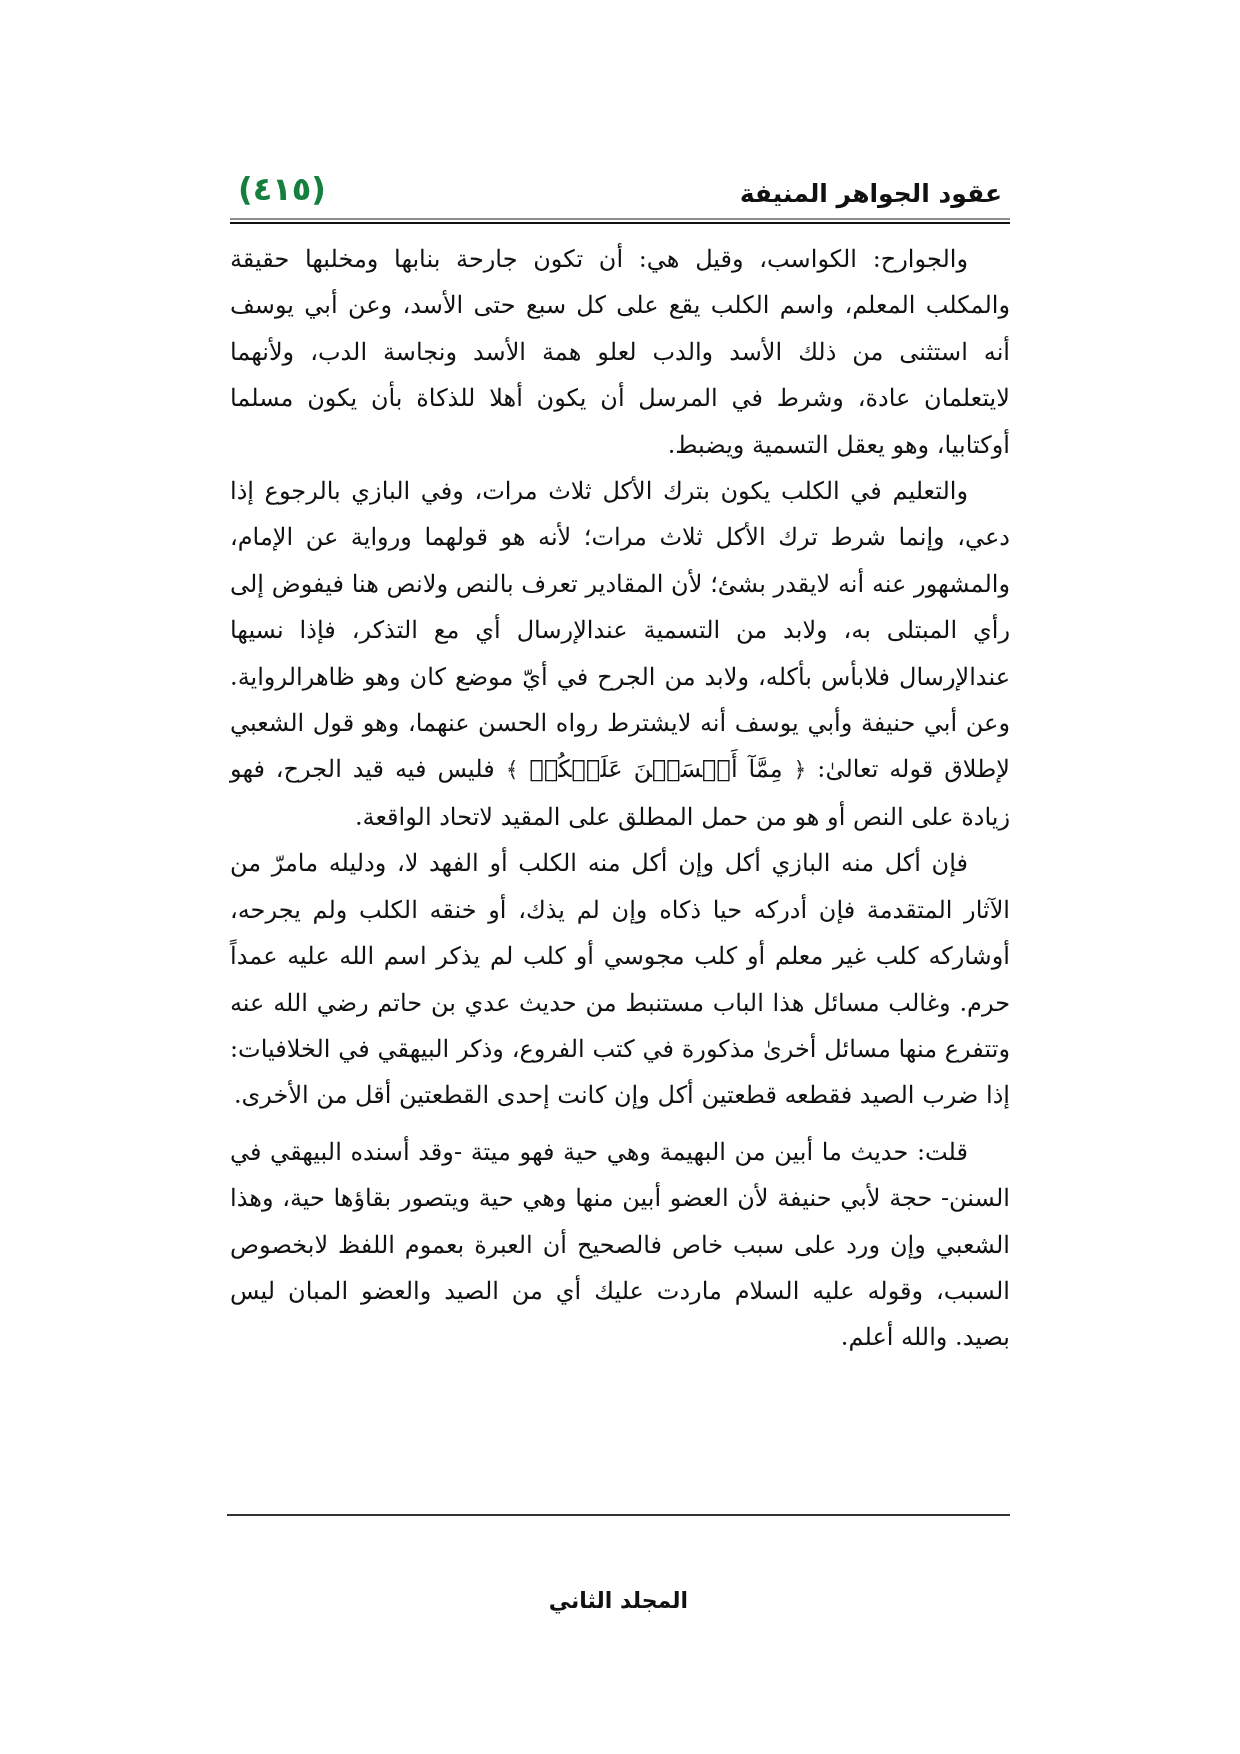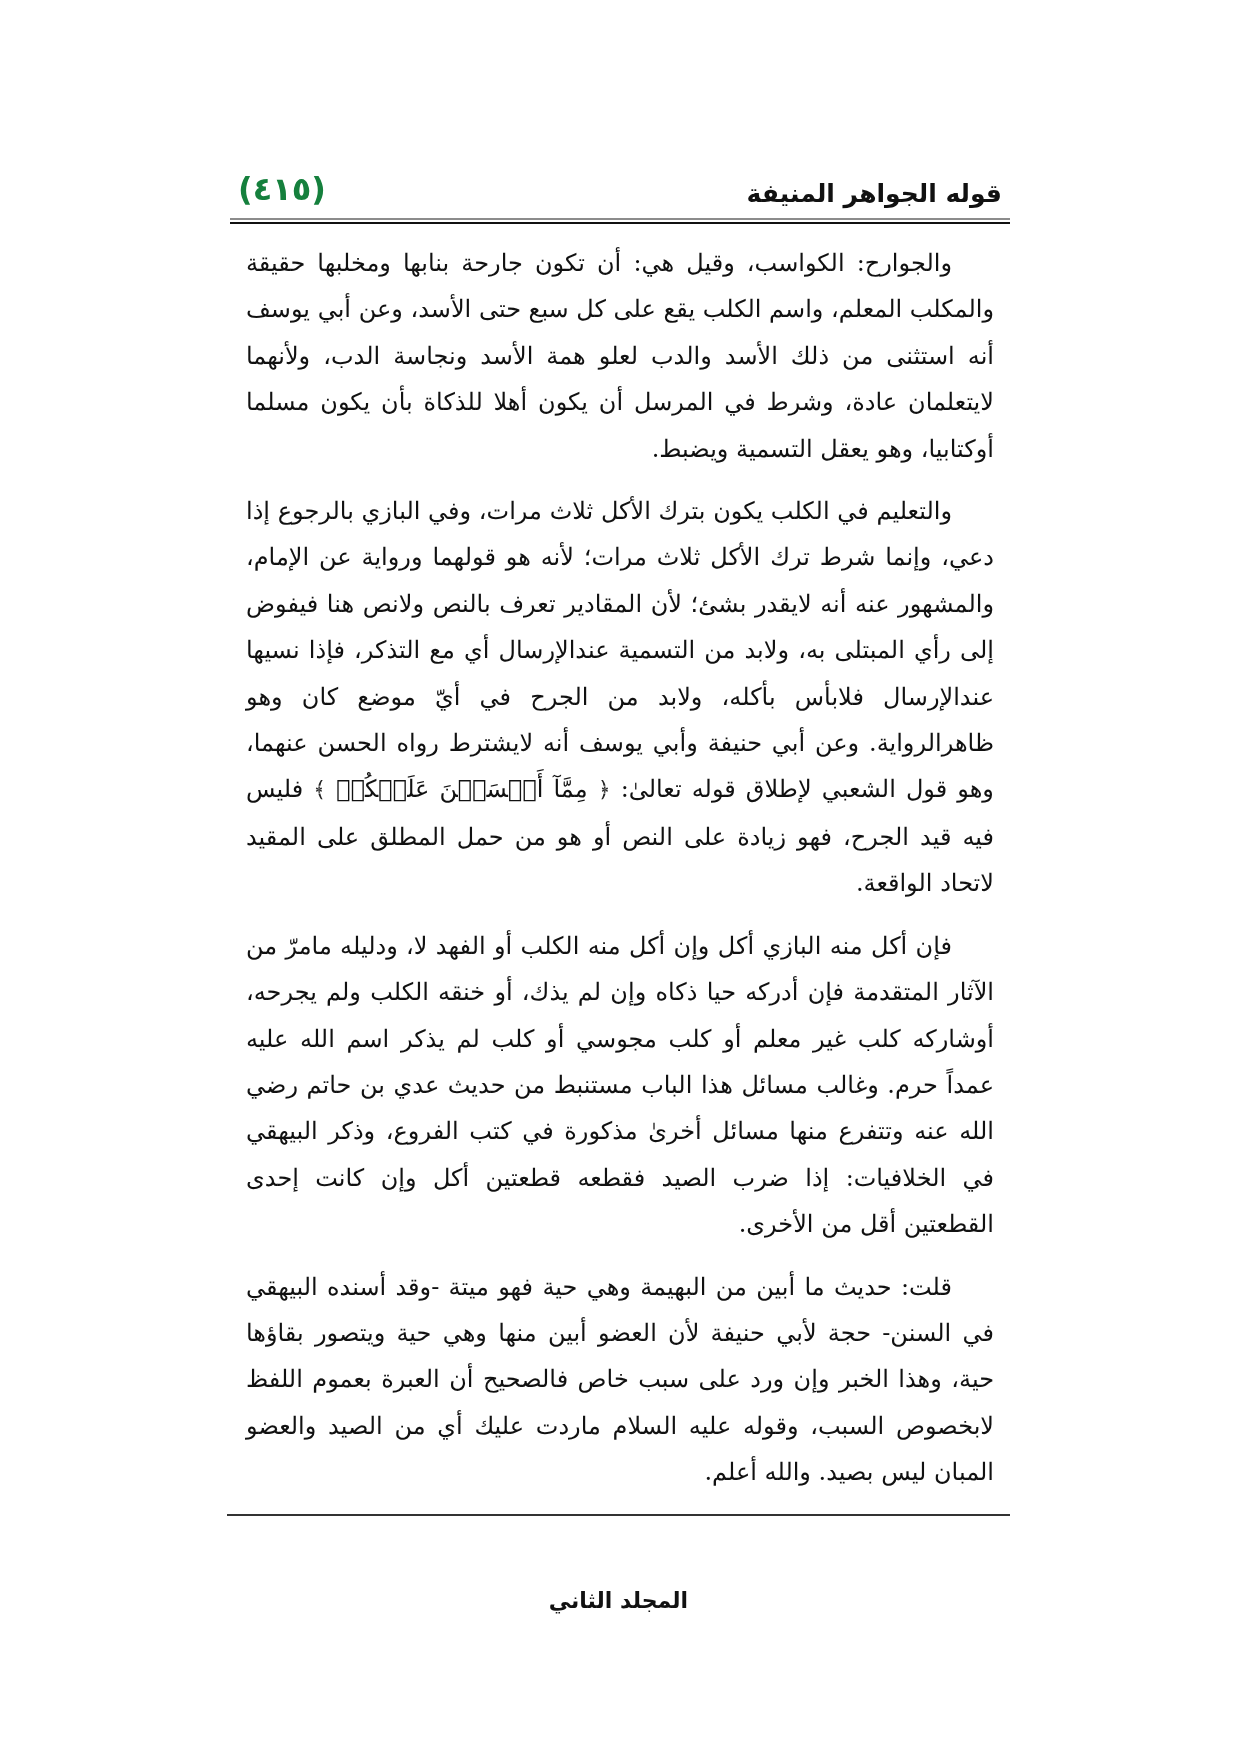--- a/index.html
+++ b/index.html
@@ -50,21 +50,21 @@
       padding-top: 2px;
     }
     .body-text {
       margin-top: 12px;
       font-size: 24px;
       line-height: 46.4px;
       text-align: justify;
       text-align-last: right;
     }
     .body-text p {
-      margin: 16px;
+      margin: 0;
       text-indent: 42px;
     }
     .body-text p.gap {
       margin-top: 10px;
     }
     .verse {
       font-weight: normal;
     }
     .verse-bracket {
       color: #222;
@@ -89,27 +89,27 @@
       font-size: 22px;
       direction: rtl;
       color: #111;
     }
   </style>
 </head>
 <body>
 
 <div class="page">
   <div class="running-head">
-    <span class="book-title">قوله الجواهر المنيفة</span>
+    <span class="book-title">عقود الجواهر المنيفة</span>
     <span class="page-number">(٤١٥)</span>
   </div>
   <div class="head-rule"></div>
 
   <div class="body-text">
     <p>والجوارح: الكواسب، وقيل هي: أن تكون جارحة بنابها ومخلبها حقيقة والمكلب المعلم، واسم الكلب يقع على كل سبع حتى الأسد، وعن أبي يوسف أنه استثنى من ذلك الأسد والدب لعلو همة الأسد ونجاسة الدب، ولأنهما لايتعلمان عادة، وشرط في المرسل أن يكون أهلا للذكاة بأن يكون مسلما أوكتابيا، وهو يعقل التسمية ويضبط.</p>
     <p><span>والتعليم في الكلب يكون بترك الأكل ثلاث مرات، وفي البازي بالرجوع إذا دعي، وإنما شرط ترك الأكل ثلاث مرات؛ لأنه هو قولهما ورواية عن الإمام، والمشهور عنه أنه لايقدر بشئ؛ لأن المقادير تعرف بالنص ولانص هنا فيفوض إلى رأي المبتلى به، ولابد من التسمية عندالإرسال أي مع التذكر، فإذا نسيها عندالإرسال فلابأس بأكله، ولابد من الجرح في أيّ موضع كان وهو ظاهرالرواية. وعن أبي حنيفة وأبي يوسف أنه لايشترط رواه الحسن عنهما، وهو قول الشعبي لإطلاق قوله تعالىٰ:</span> <span class="verse-bracket">﴿</span> <span class="verse">مِمَّآ أَمۡسَكۡنَ عَلَيۡكُمۡ</span> <span class="verse-bracket">﴾</span> <span>فليس فيه قيد الجرح، فهو زيادة على النص أو هو من حمل المطلق على المقيد لاتحاد الواقعة.</span></p>
     <p>فإن أكل منه البازي أكل وإن أكل منه الكلب أو الفهد لا، ودليله مامرّ من الآثار المتقدمة فإن أدركه حيا ذكاه وإن لم يذك، أو خنقه الكلب ولم يجرحه، أوشاركه كلب غير معلم أو كلب مجوسي أو كلب لم يذكر اسم الله عليه عمداً حرم. وغالب مسائل هذا الباب مستنبط من حديث عدي بن حاتم رضي الله عنه وتتفرع منها مسائل أخرىٰ مذكورة في كتب الفروع، وذكر البيهقي في الخلافيات: إذا ضرب الصيد فقطعه قطعتين أكل وإن كانت إحدى القطعتين أقل من الأخرى.</p>
-    <p class="gap">قلت: حديث ما أبين من البهيمة وهي حية فهو ميتة -وقد أسنده البيهقي في السنن- حجة لأبي حنيفة لأن العضو أبين منها وهي حية ويتصور بقاؤها حية، وهذا الخبر وإن ورد على سبب خاص فالصحيح أن العبرة بعموم اللفظ لابخصوص السبب، وقوله عليه السلام ماردت عليك أي من الصيد والعضو المبان ليس بصيد. والله أعلم.</p>
+    <p class="gap">قلت: حديث ما أبين من البهيمة وهي حية فهو ميتة -وقد أسنده البيهقي في السنن- حجة لأبي حنيفة لأن العضو أبين منها وهي حية ويتصور بقاؤها حية، وهذا الشعبي وإن ورد على سبب خاص فالصحيح أن العبرة بعموم اللفظ لابخصوص السبب، وقوله عليه السلام ماردت عليك أي من الصيد والعضو المبان ليس بصيد. والله أعلم.</p>
   </div>
 </div>
 
 <div class="foot-rule"></div>
 <div class="volume-label">المجلد الثاني</div>
 
 </body></html>

